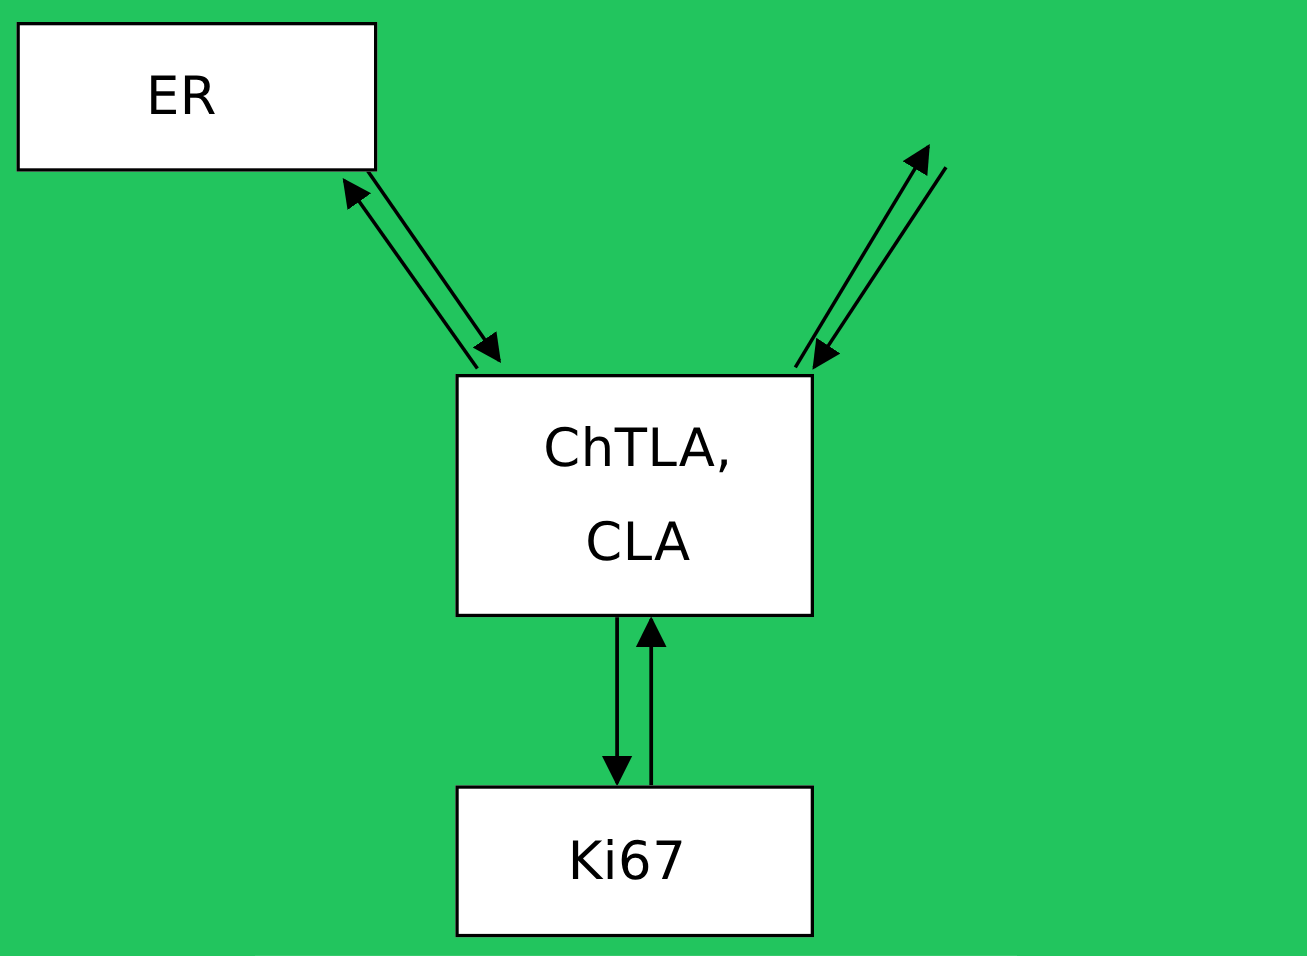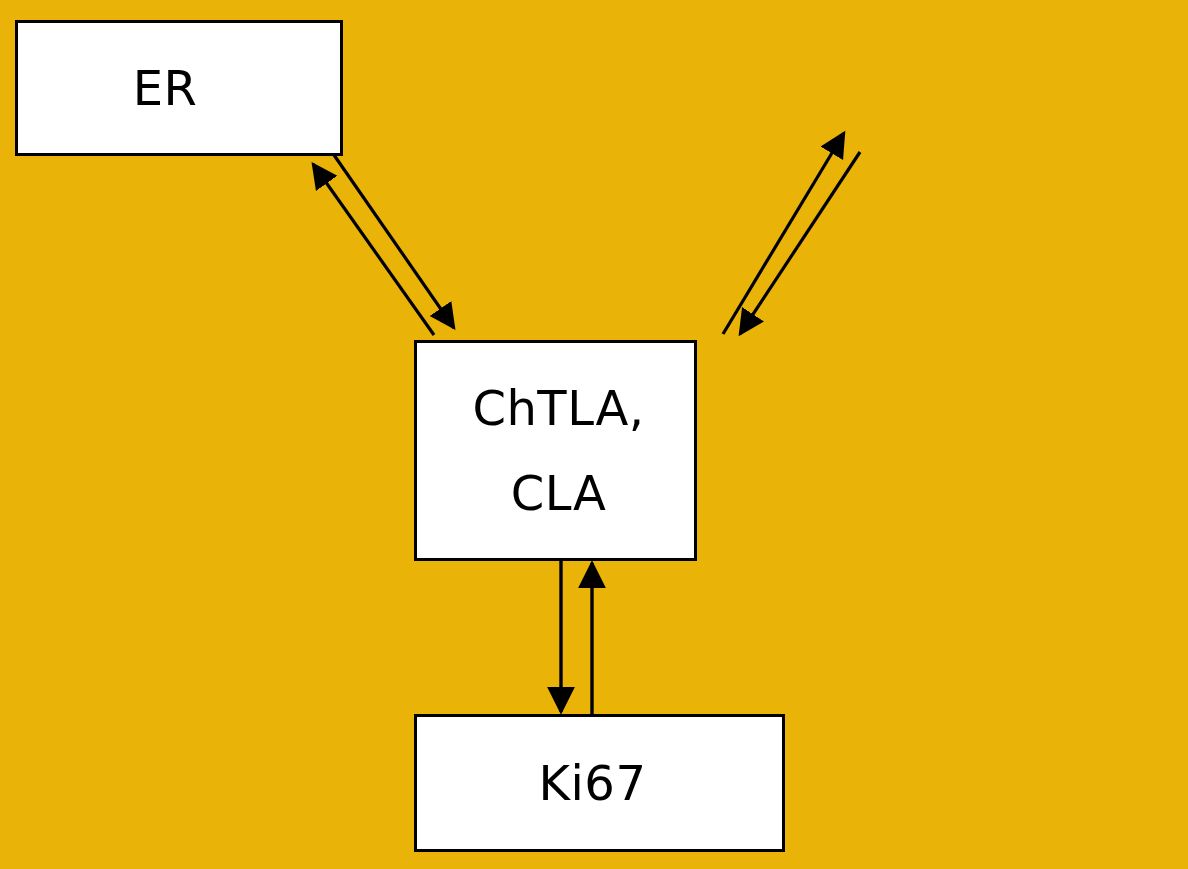--- a/index.html
+++ b/index.html
@@ -7,21 +7,21 @@
     padding: 0;
     background: #ffffff;
   }
   body {
     font-family: "DejaVu Sans", sans-serif;
   }
   #diagram-canvas {
     position: relative;
     width: 1188px;
     height: 869px;
-    background: #eab308;
+    background: #22c55e;
     overflow: hidden;
   }
   #diagram-svg {
     position: absolute;
     left: 0;
     top: 0;
     width: 1188px;
     height: 869px;
   }
   .node-box {
@@ -54,27 +54,27 @@
   }
   #node-pr {
     left: 846px;
     top: 19px;
     width: 323px;
     height: 137px;
   }
   #node-center {
     left: 414px;
     top: 340px;
-    width: 283px;
+    width: 326px;
     height: 221px;
   }
   #node-ki67 {
     left: 414px;
     top: 714px;
-    width: 371px;
+    width: 326px;
     height: 138px;
   }
   #node-center .node-label {
     padding-left: 6px;
   }
   #node-ki67 .node-label {
     padding-right: 14px;
   }
   #node-er .node-label {
     padding-right: 28px;

